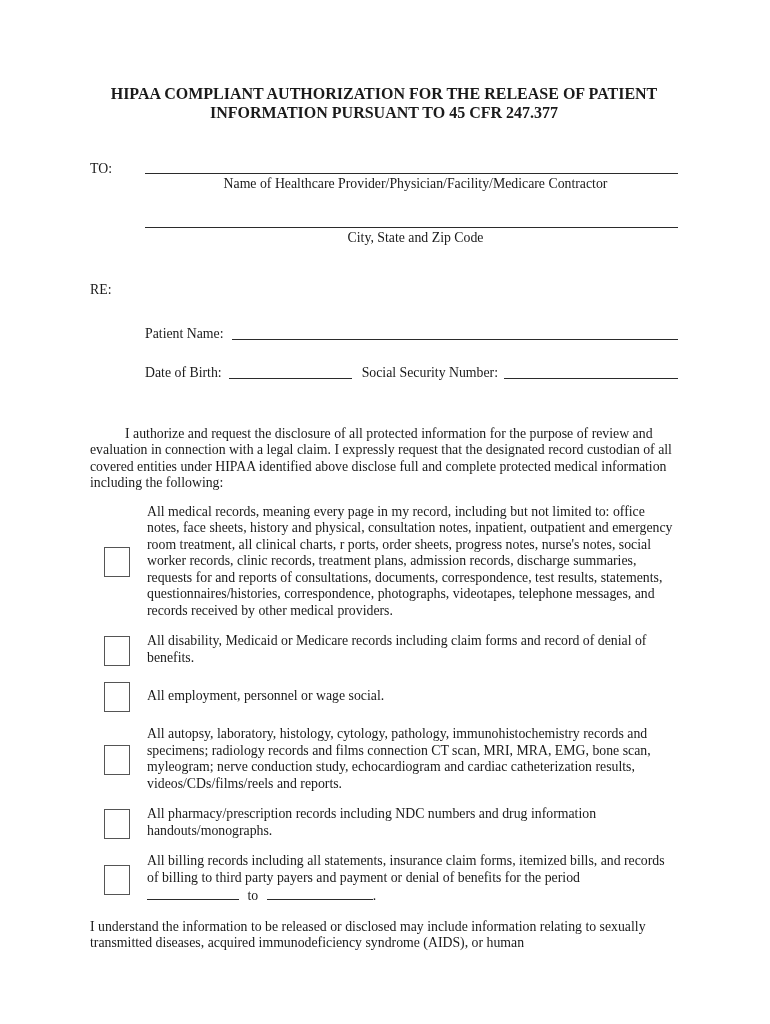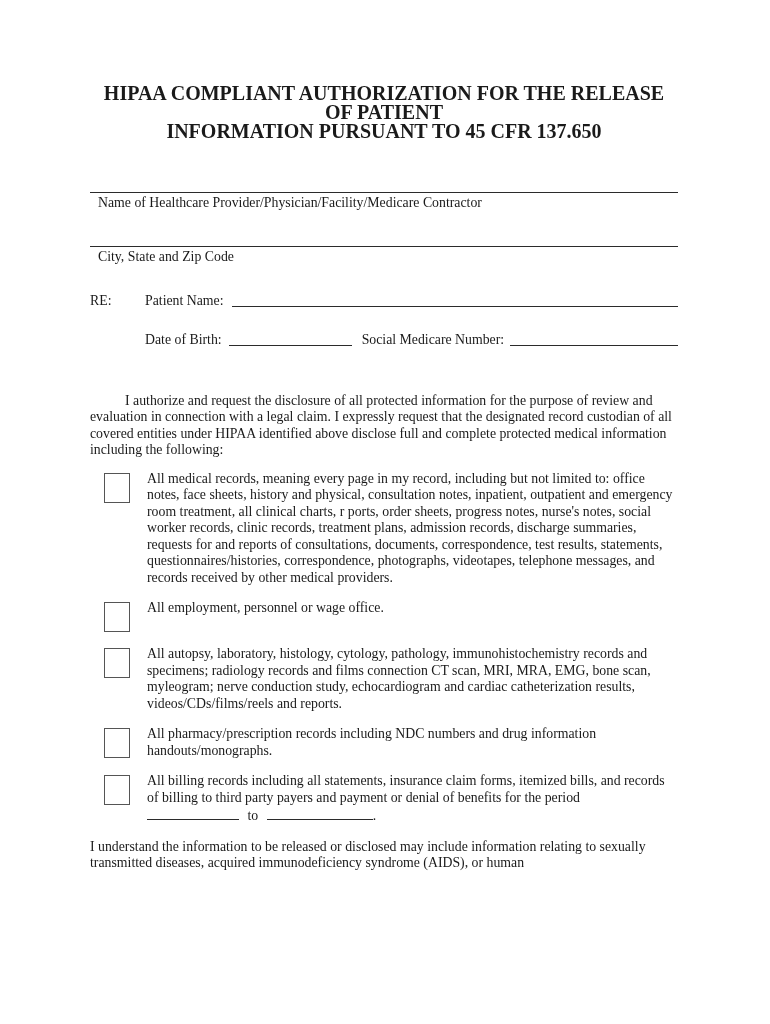--- a/index.html
+++ b/index.html
@@ -12,58 +12,58 @@
     font-family: "Liberation Serif", serif;
     font-size: 13.8px;
     line-height: 16.5px;
     padding: 84px 92px 0 90px;
     overflow: hidden;
     position: relative;
   }
   .title {
     text-align: center;
     font-weight: bold;
-    font-size: 20px;
+    font-size: 16px;
     line-height: 19px;
   }
   
   .to-row { display: flex; margin-top: 39px; }
   .col-label { flex: 0 0 55px; width: 55px; }
   .fields { flex: 1; }
-  .field { margin-bottom: 22px; }
-  .field:last-child { margin-bottom: 4px; }
+  .field { margin-bottom: 22px; text-align: center; }
+  .field:last-child { margin-bottom: 12px; }
   .uline {
     border-bottom: 1.4px solid #2b2b2b;
     height: 12px;
   }
   .field-caption { padding-left: 8px; margin-top: 2px; }
   
   .re-row1 { display: flex; margin-top: 24px; }
-  .re-inline { display: flex; flex: 1; }
+  .re-inline { display: flex; flex: 1; margin-top: 44px; }
   .inline-label { white-space: nowrap; }
   .uline-flex {
     flex: 1;
     border-bottom: 1.4px solid #2b2b2b;
     margin-bottom: 3px;
     margin-left: 8px;
   }
   .re-row2 { display: flex; margin-top: 22px; margin-left: 55px; }
   .blank {
     display: inline-block;
     border-bottom: 1.4px solid #2b2b2b;
     height: 13px;
     vertical-align: baseline;
   }
   .blank-dob { width: 123px; margin-left: 7px; margin-right: 10px; }
   .blank-ssn { flex: 1; margin-left: 6px; margin-bottom: 3px; }
   
   .intro { margin-top: 44px; text-indent: 35px; }
   
   .checklist { margin-top: 12px; }
-  .check-item { display: flex; margin-bottom: 14px; }
+  .check-item { display: flex; margin-bottom: 14px; align-items: center; }
   .checkbox {
     flex: 0 0 26px;
     width: 26px; height: 30px;
     box-sizing: border-box;
     border: 1.7px solid #555555;
     margin-left: 14px;
     margin-right: 17px;
     margin-top: 2px;
     background: #ffffff;
   }
@@ -73,24 +73,25 @@
   .closing { margin-top: 0; }
   .footer { text-align: center; margin-top: 21px; }
 </style>
 </head>
 <body>
 
 <div class="page">
 
   <div class="title">
     <div>HIPAA COMPLIANT AUTHORIZATION FOR THE RELEASE OF PATIENT</div>
-    <div>INFORMATION PURSUANT TO 45 CFR 137.650</div>
+    <div>INFORMATION PURSUANT TO 45 CFR 247.377</div>
   </div>
 
   <div class="to-row">
+    <div class="col-label">TO:</div>
     <div class="fields">
       <div class="field">
         <div class="uline"></div>
         <div class="field-caption">Name of Healthcare Provider/Physician/Facility/Medicare Contractor</div>
       </div>
       <div class="field">
         <div class="uline"></div>
         <div class="field-caption">City, State and Zip Code</div>
       </div>
     </div>
@@ -100,38 +101,42 @@
     <div class="col-label">RE:</div>
     <div class="re-inline">
       <span class="inline-label">Patient Name:</span>
       <span class="uline-flex"></span>
     </div>
   </div>
 
   <div class="re-row2">
     <span class="inline-label">Date of Birth:</span>
     <span class="blank blank-dob"></span>
-    <span class="inline-label">Social Medicare Number:</span>
+    <span class="inline-label">Social Security Number:</span>
     <span class="blank blank-ssn"></span>
   </div>
 
   <div class="intro">I authorize and request the disclosure of all protected information for the purpose of review and evaluation in connection with a legal claim. I expressly request that the designated record custodian of all covered entities under HIPAA identified above disclose full and complete protected medical information including the following:</div>
 
   <div class="checklist">
 
     <div class="check-item">
       <div class="checkbox"></div>
       <div class="check-text">All medical records, meaning every page in my record, including but not limited to: office notes, face sheets, history and physical, consultation notes, inpatient, outpatient and emergency room treatment, all clinical charts, r ports, order sheets, progress notes, nurse's notes, social worker records, clinic records, treatment plans, admission records, discharge summaries, requests for and reports of consultations, documents, correspondence, test results, statements, questionnaires/histories, correspondence, photographs, videotapes, telephone messages, and records received by other medical providers.</div>
     </div>
 
 
+    <div class="check-item">
+      <div class="checkbox"></div>
+      <div class="check-text">All disability, Medicaid or Medicare records including claim forms and record of denial of benefits.</div>
+    </div>
 
     <div class="check-item">
       <div class="checkbox"></div>
-      <div class="check-text">All employment, personnel or wage office.</div>
+      <div class="check-text">All employment, personnel or wage social.</div>
     </div>
 
     <div class="check-item">
       <div class="checkbox"></div>
       <div class="check-text">All autopsy, laboratory, histology, cytology, pathology, immunohistochemistry records and specimens; radiology records and films connection CT scan, MRI, MRA, EMG, bone scan, myleogram; nerve conduction study, echocardiogram and cardiac catheterization results, videos/CDs/films/reels and reports.</div>
     </div>
 
     <div class="check-item">
       <div class="checkbox"></div>
       <div class="check-text">All pharmacy/prescription records including NDC numbers and drug information handouts/monographs.</div>

